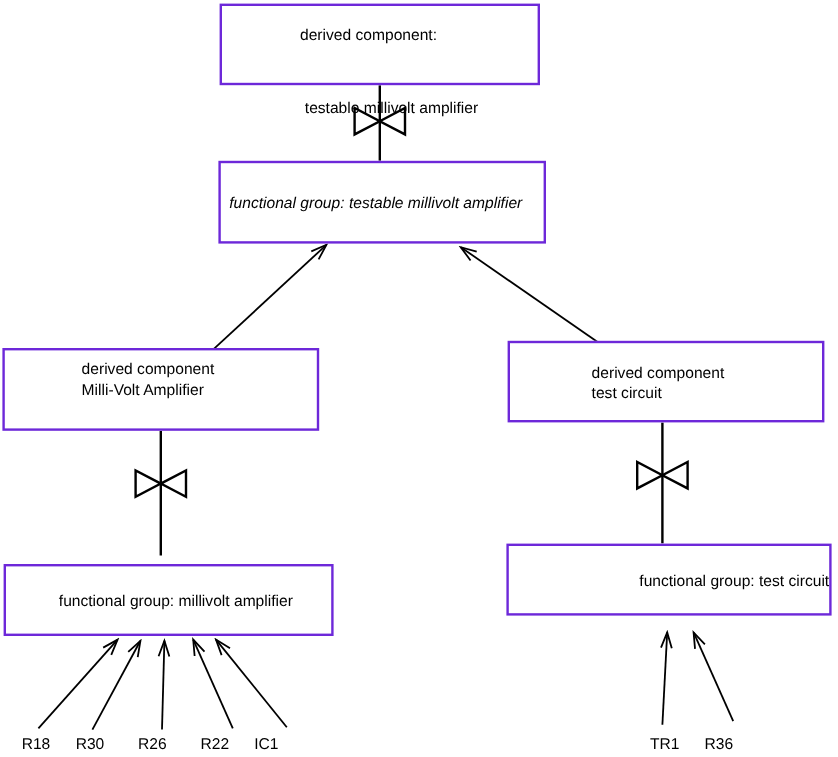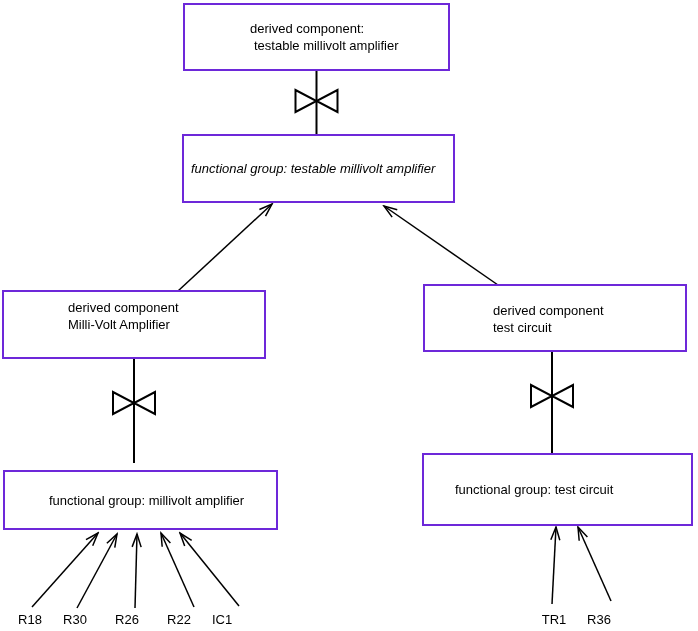--- a/index.html
+++ b/index.html
@@ -21,21 +21,21 @@
     position: absolute;
     box-sizing: border-box;
     border: 2px solid #6d28d9;
     background: #ffffff;
     line-height: 17px;
   }
   .box.vcenter {
     display: flex;
     align-items: center;
   }
-  .indent { padding-left: 4px; }
+  .indent { padding-left: 4px; margin-top: 44px; }
   .comp-label {
     position: absolute;
     top: 612px;
     width: 36px;
     text-align: center;
     line-height: 15px;
     white-space: nowrap;
   }
   .conn { stroke: #000000; stroke-width: 2; }
   .arrow { stroke: #000000; stroke-width: 1.5; }
@@ -95,21 +95,21 @@
 
   <div class="box" style="left:423px; top:284px; width:264px; height:68px; padding:16px 4px 0 68px;">
     <div>derived component</div>
     <div>test circuit</div>
   </div>
 
   <div class="box vcenter" style="left:3px; top:470px; width:275px; height:60px; padding-left:44px;">
     <div>functional group: millivolt amplifier</div>
   </div>
 
-  <div class="box vcenter" style="left:422px; top:453px; width:271px; height:73px; padding-left:31px;">
+  <div class="box vcenter" style="left:422px; top:453px; width:271px; height:60px; padding-left:31px;justify-content:flex-end;">
     <div>functional group: test circuit</div>
   </div>
 
   <div class="comp-label" style="left:12px;">R18</div>
   <div class="comp-label" style="left:57px;">R30</div>
   <div class="comp-label" style="left:109px;">R26</div>
   <div class="comp-label" style="left:161px;">R22</div>
   <div class="comp-label" style="left:204px;">IC1</div>
 
   <div class="comp-label" style="left:536px;">TR1</div>

